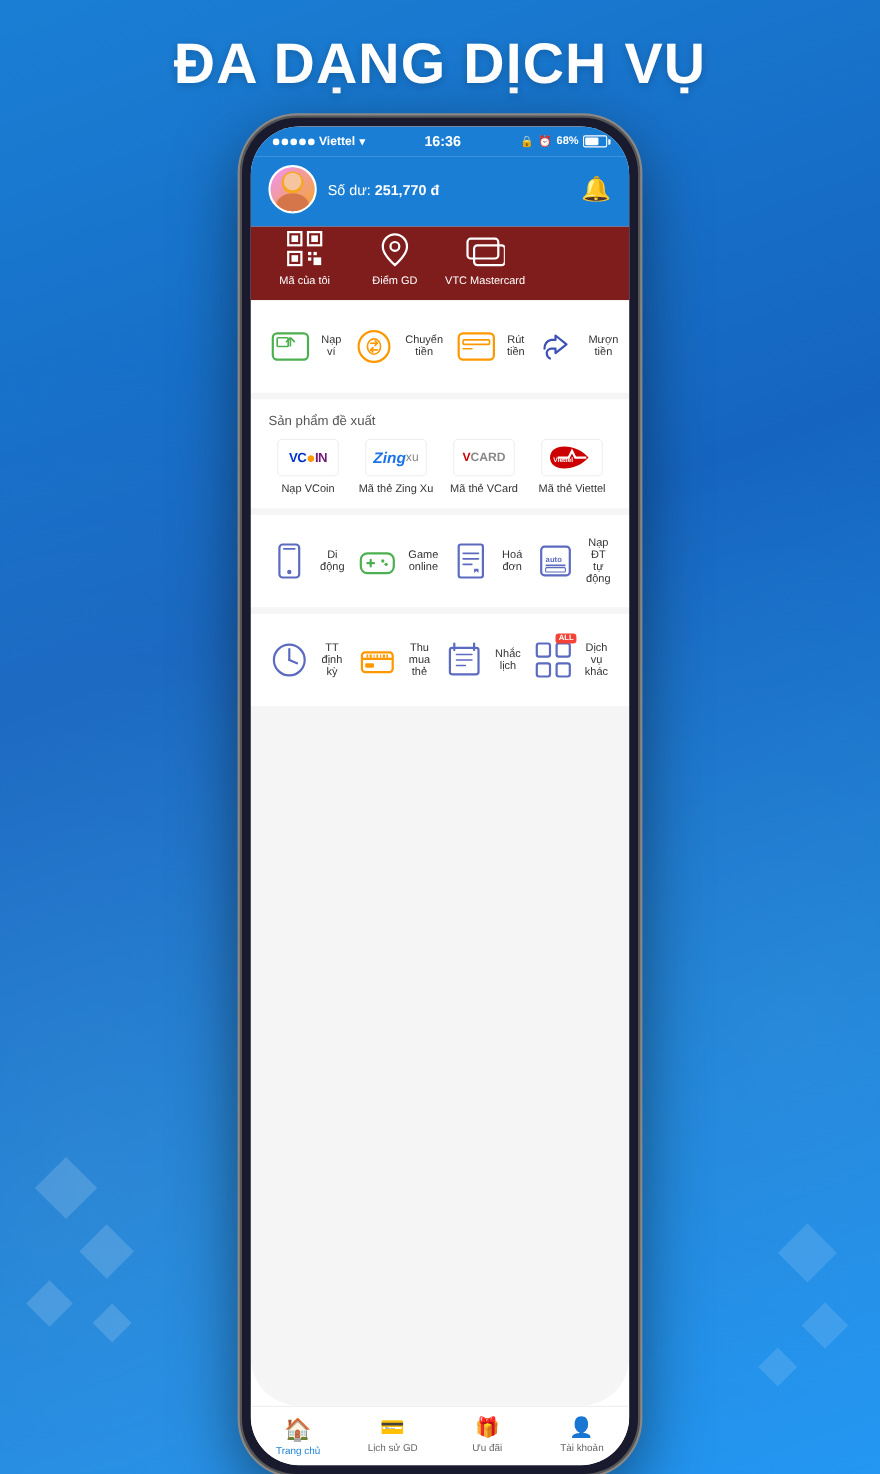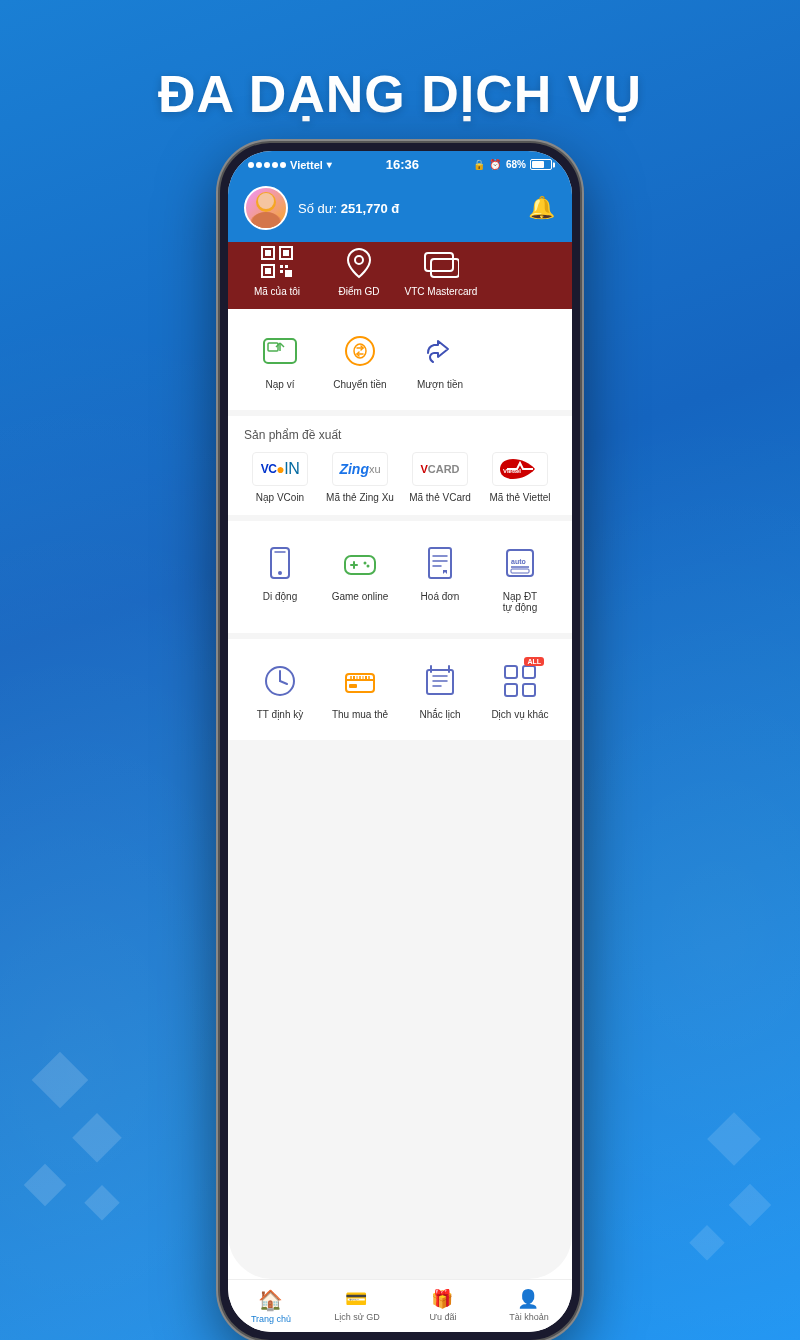--- a/index.html
+++ b/index.html
@@ -23,21 +23,20 @@
       background: 
         radial-gradient(ellipse at 10% 80%, rgba(255,255,255,0.08) 0%, transparent 50%),
         radial-gradient(ellipse at 90% 70%, rgba(255,255,255,0.06) 0%, transparent 40%);
       pointer-events: none;
     }
 
     .header-text {
       text-align: center;
       padding: 30px 20px 20px;
       z-index: 1;
-      margin-top: 36px;
     }
 
     .header-title {
       color: white;
       font-size: 52px;
       font-weight: 900;
       line-height: 1.1;
       text-shadow: 0 2px 8px rgba(0,0,0,0.2);
       letter-spacing: 1px;
     }
@@ -205,21 +204,21 @@
     
     .service-grid {
       display: grid;
       grid-template-columns: repeat(4, 1fr);
       gap: 8px;
       padding: 8px 0;
     }
 
     .service-item {
       display: flex;
-      flex-direction: column;
+      flex-direction: row;
       align-items: center;
       gap: 6px;
       cursor: pointer;
     }
 
     .service-icon {
       width: 44px; height: 44px;
       display: flex; align-items: center; justify-content: center;
       font-size: 24px;
     }
@@ -485,41 +484,51 @@
                   <path d="M14 20 C14 16 17 13 20 13 C23 13 26 16 26 20 C26 24 23 27 20 27 C17 27 14 24 14 20Z" stroke="#ff9800" stroke-width="1.5" fill="none"></path>
                   <path d="M17 17 L23 17" stroke="#ff9800" stroke-width="1.5" stroke-linecap="round"></path>
                   <path d="M21 15 L23 17 L21 19" stroke="#ff9800" stroke-width="1.5" stroke-linecap="round" stroke-linejoin="round" fill="none"></path>
                   <path d="M23 23 L17 23" stroke="#ff9800" stroke-width="1.5" stroke-linecap="round"></path>
                   <path d="M19 21 L17 23 L19 25" stroke="#ff9800" stroke-width="1.5" stroke-linecap="round" stroke-linejoin="round" fill="none"></path>
                 </svg>
               </div>
               <span class="service-label">Chuyển tiền</span>
             </div>
 
+            <div class="service-item">
+              <div class="service-icon">
+                <svg width="40" height="40" viewBox="0 0 40 40" fill="none">
+                  <rect x="4" y="8" width="32" height="24" rx="4" stroke="#ff9800" stroke-width="2" fill="none"></rect>
+                  <rect x="8" y="14" width="24" height="4" rx="1" stroke="#ff9800" stroke-width="1.5" fill="none"></rect>
+                  <line x1="8" y1="22" x2="16" y2="22" stroke="#ff9800" stroke-width="1.5" stroke-linecap="round"></line>
+                </svg>
+              </div>
+              <span class="service-label">Rút tiền</span>
+            </div>
 
             <div class="service-item">
               <div class="service-icon">
                 <svg width="40" height="40" viewBox="0 0 40 40" fill="none">
                   <path d="M8 22 C8 18 10 15 14 14 L18 14 L18 10 L28 18 L18 26 L18 22 L14 22 C12 22 10 24 10 26 C10 28 11 30 13 31" stroke="#3f51b5" stroke-width="2" fill="none" stroke-linecap="round" stroke-linejoin="round"></path>
                 </svg>
               </div>
               <span class="service-label">Mượn tiền</span>
             </div>
           </div>
         </div>
 
         <div class="section">
           <div class="section-title">Sản phẩm đề xuất</div>
           <div class="products-grid">
 
             <div class="product-item">
               <div class="vcoin-logo">
                 <span style="color:#0033cc; font-size:12px; font-weight:900;">VC</span>
                   <span style="color:#f90; font-size:14px; font-weight:900;">●</span>
-                  <span style="color:#0369a1; font-size:16px; font-weight:400;">IN</span>
+                  <span style="color:#701a75; font-size:12px; font-weight:700;">IN</span>
               </div>
               <span class="product-label">Nạp VCoin</span>
             </div>
 
             <div class="product-item">
               <div class="zing-logo">
                 <span style="color:#1a73e8; font-size:14px; font-weight:900; font-style:italic;">Zing</span>
                   <span style="color:#888; font-size:11px; font-weight:400;"> xu</span>
               </div>
               <span class="product-label">Mã thẻ Zing Xu</span>

